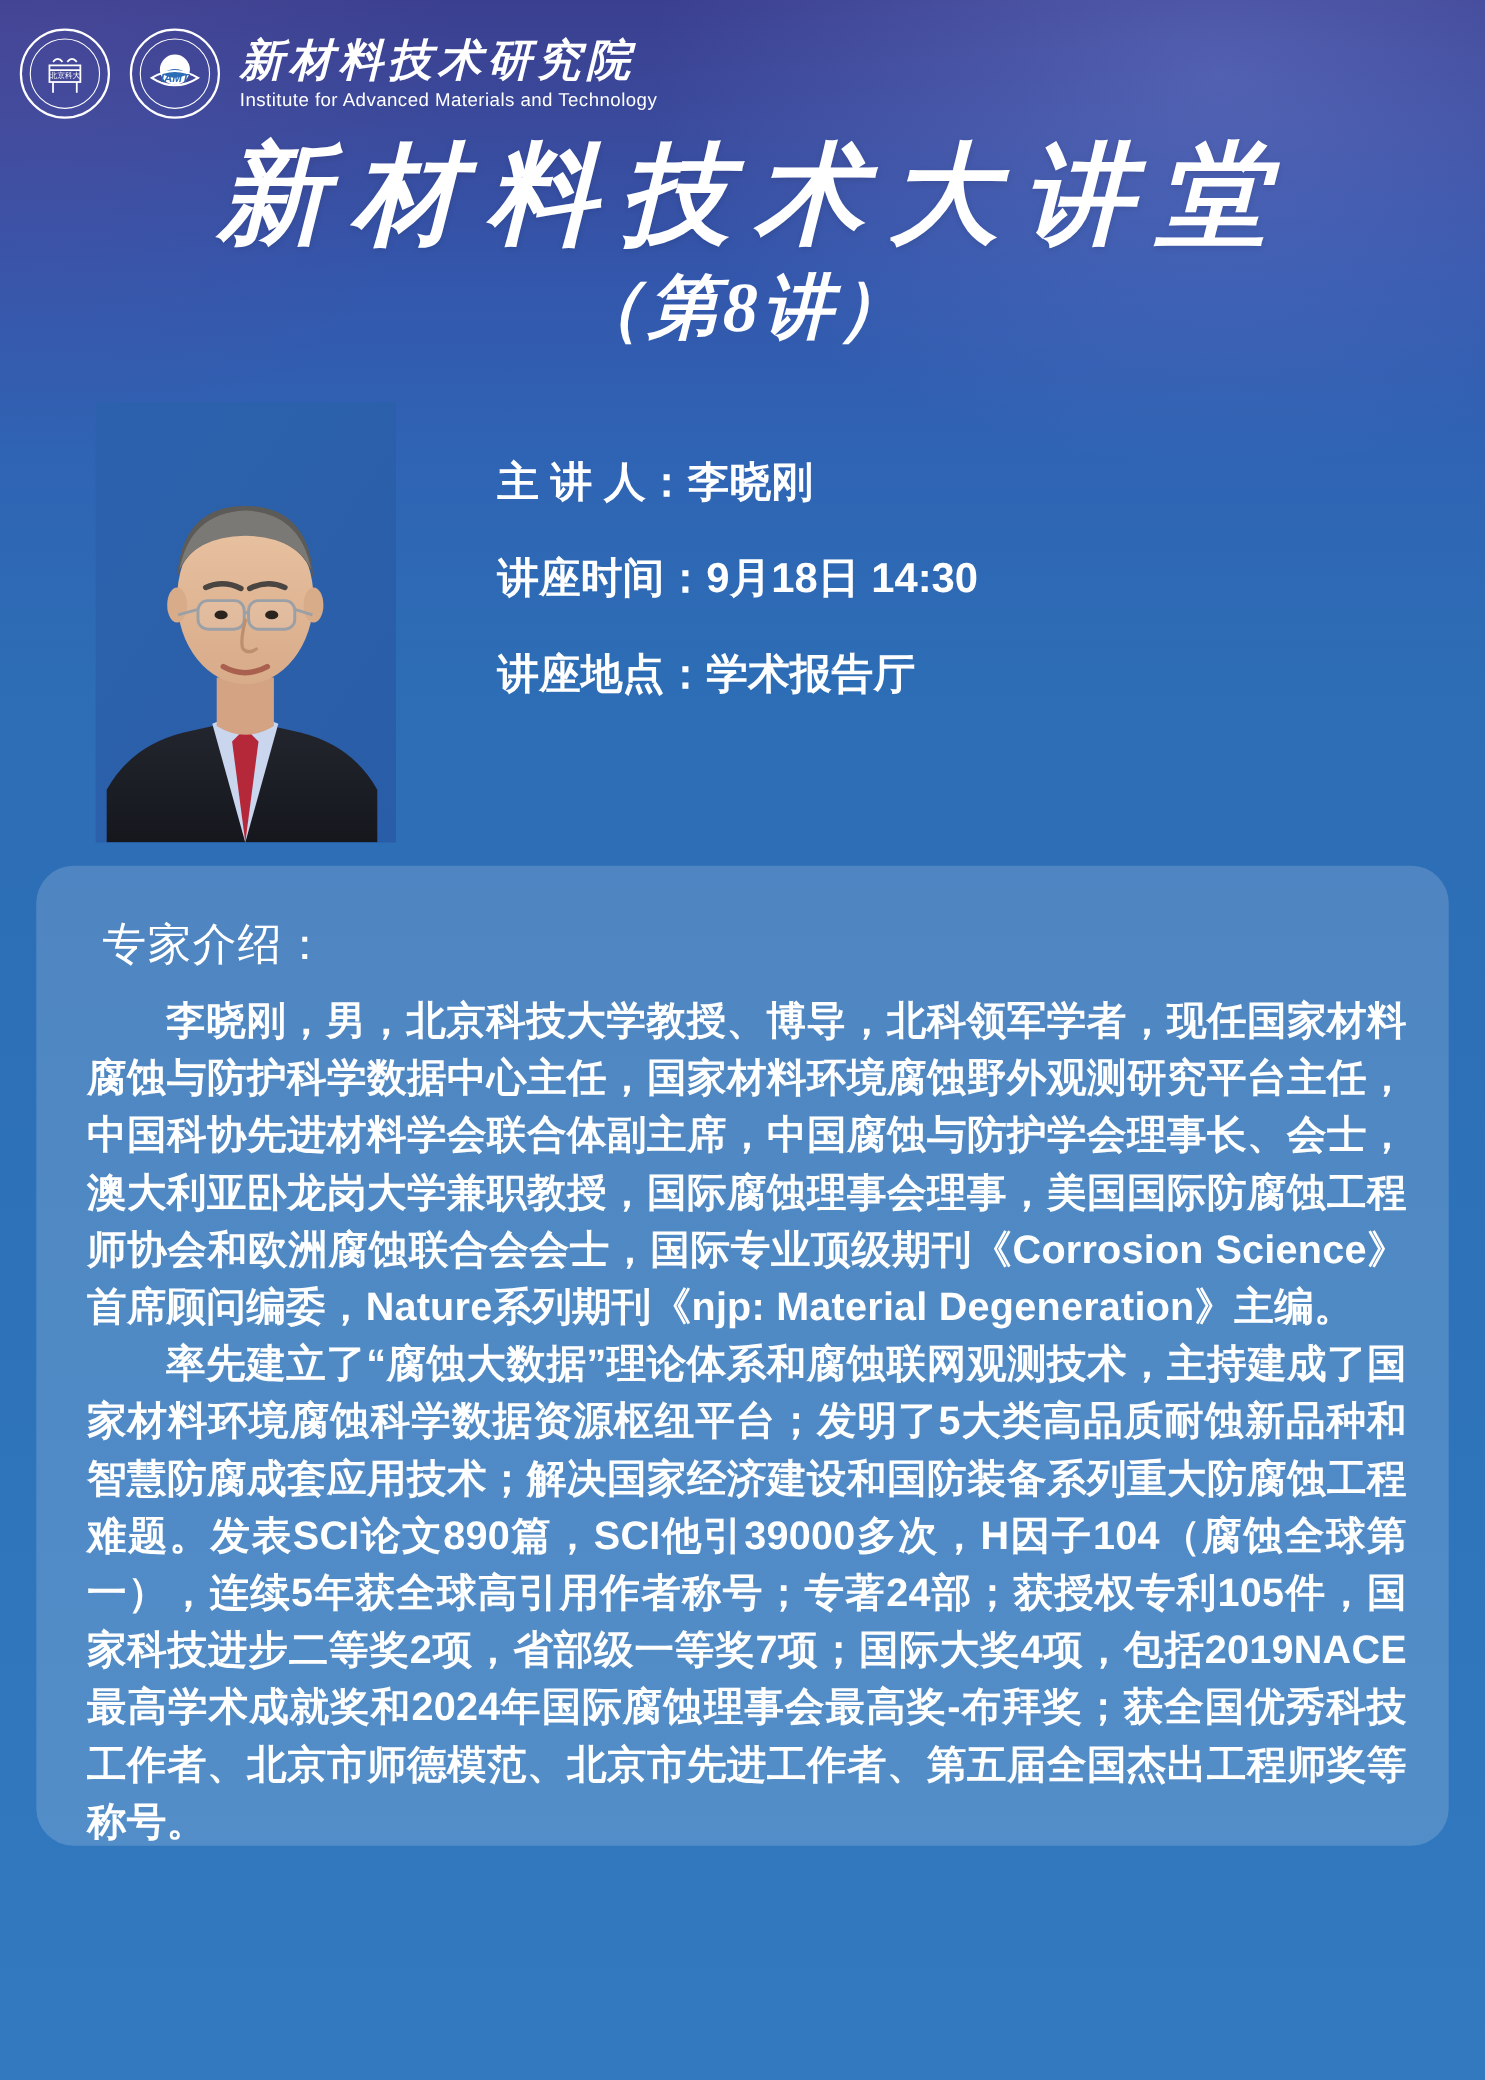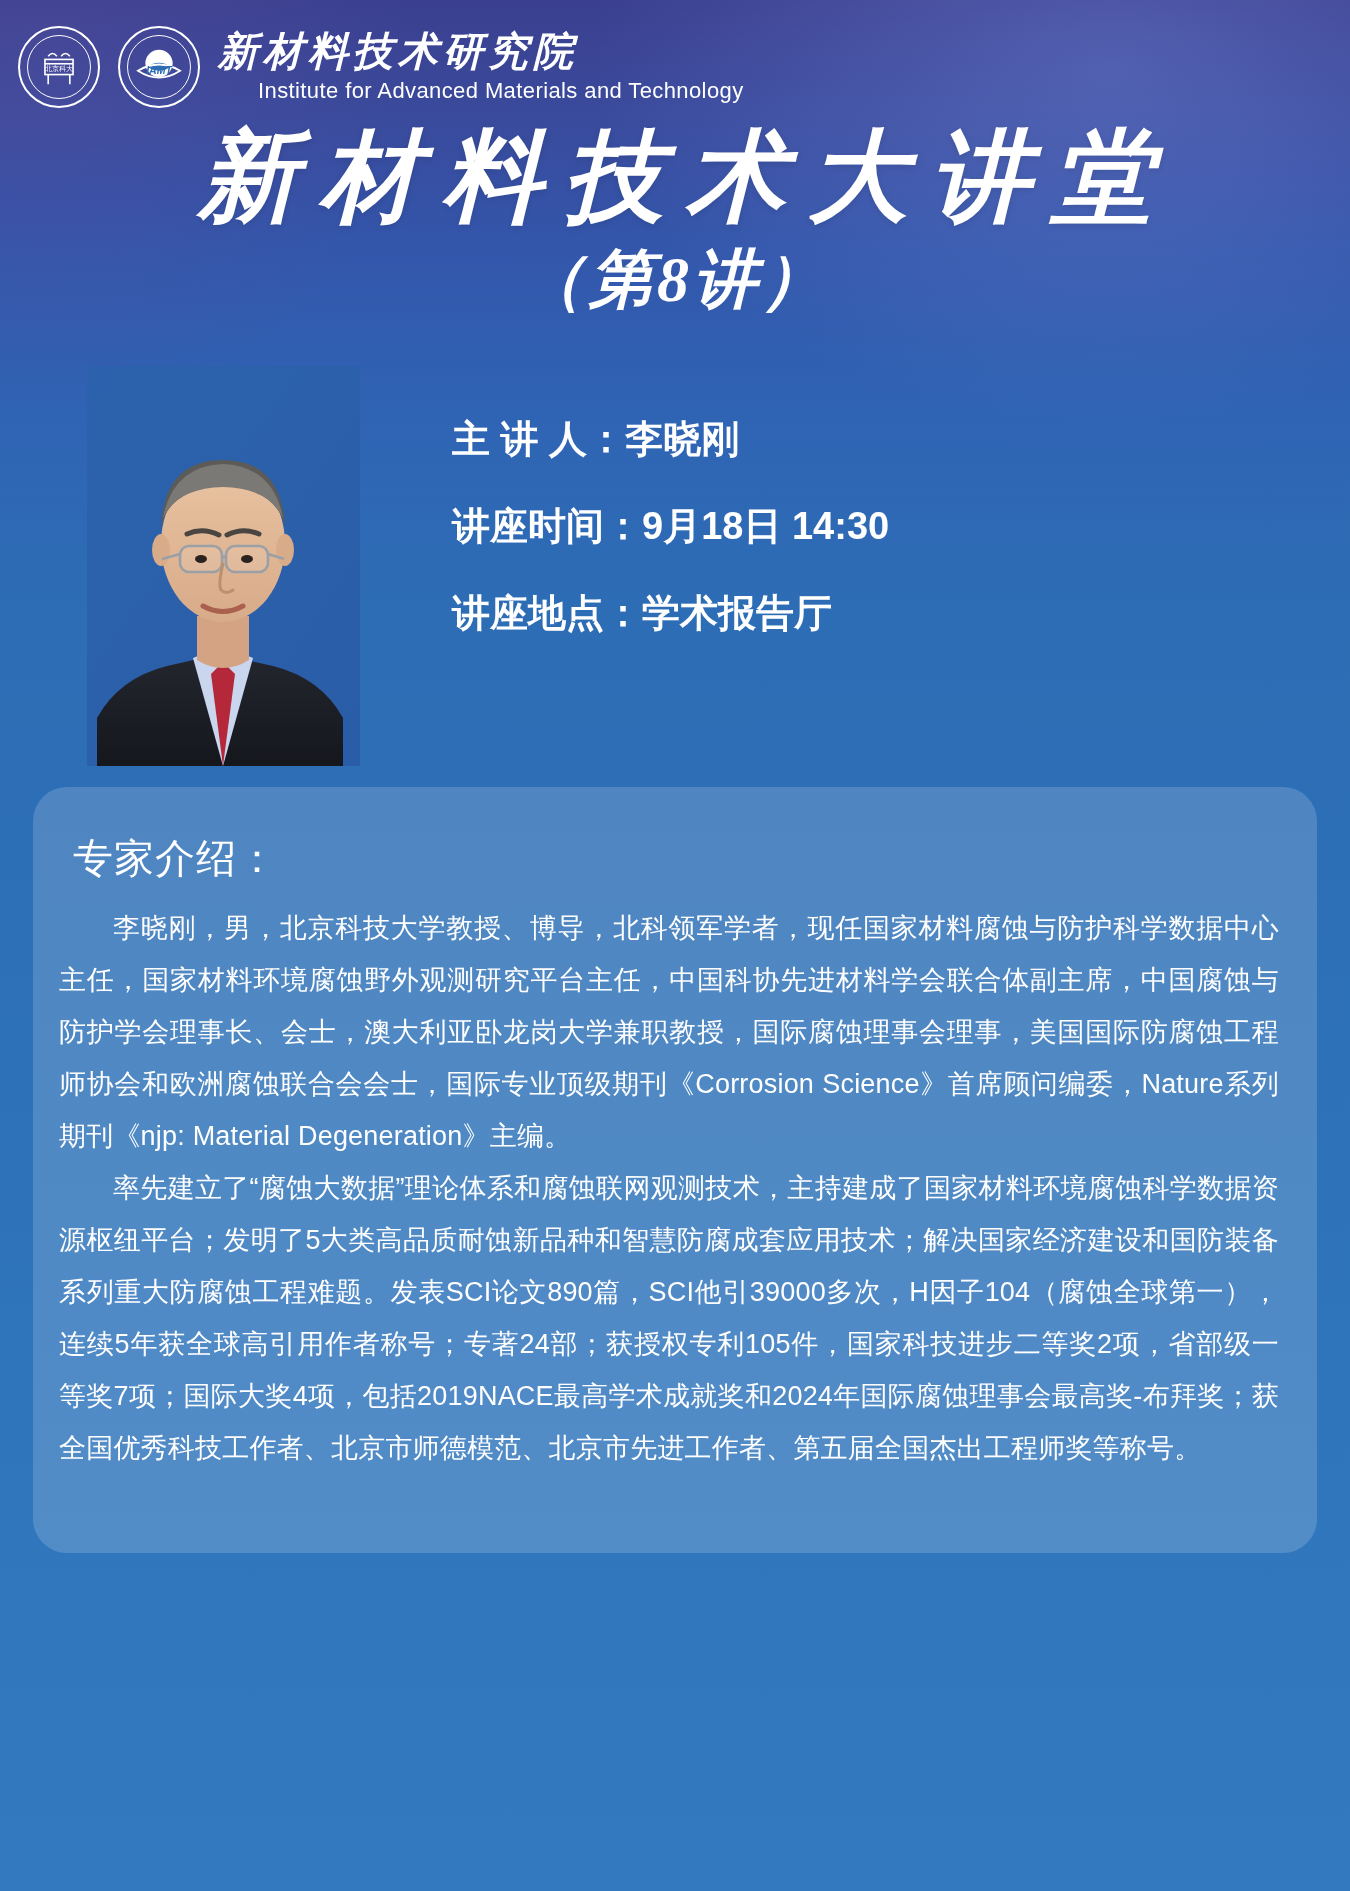--- a/index.html
+++ b/index.html
@@ -91,26 +91,25 @@
     font-size: 40px;
     letter-spacing: 5px;
     font-weight: 700;
     font-style: italic;
     line-height: 1.08;
     font-family: "Liberation Serif", "DejaVu Serif", serif;
     white-space: nowrap;
   }
   .inst-en {
     color: #ffffff;
-    font-size: 22px;
+    font-size: 17px;
     letter-spacing: .4px;
     margin-top: 4px;
     white-space: nowrap;
     font-weight: 400;
-    margin-left: 40px;
   }
 
   
   .title-wrap {
     position: absolute;
     top: 122px;
     left: 0; right: 0;
     text-align: center;
     z-index: 5;
   }
@@ -166,40 +165,41 @@
   }
   .info-line:last-child { margin-bottom: 0; }
   .info-line .lbl { letter-spacing: 0px; }
 
   
   .expert-card {
     position: absolute;
     left: 33px;
     top: 787px;
     width: 1284px;
-    height: 766px;
+    height: 891px;
     background: rgba(255,255,255,.165);
     border-radius: 34px;
     z-index: 6;
-    padding: 36px 30px 0 18px;
+    padding: 36px 30px 0 38px;
   }
   .expert-title {
     color: #ffffff;
     font-size: 40px;
     font-weight: 400;
     letter-spacing: 1px;
     margin: 8px 0 16px 22px;
   }
   .expert-body {
     color: #ffffff;
-    font-size: 27px;
+    font-size: 36px;
     line-height: 52px;
     letter-spacing: .2px;
     text-align: justify;
     padding: 0 8px;
+    font-weight: bold;
   }
   .expert-body p { text-indent: 2em; margin: 0; }
 </style>
 </head>
 <body>
 
 <div class="poster">
 
   <div class="header">
 

